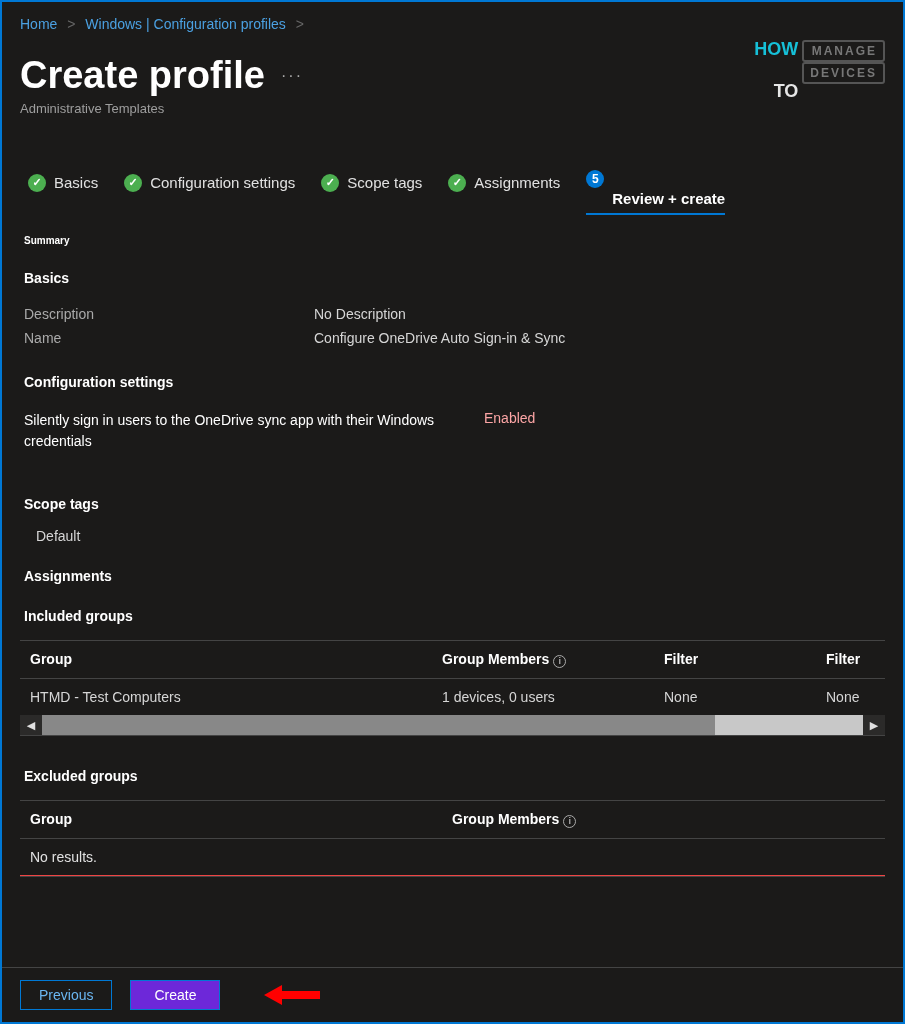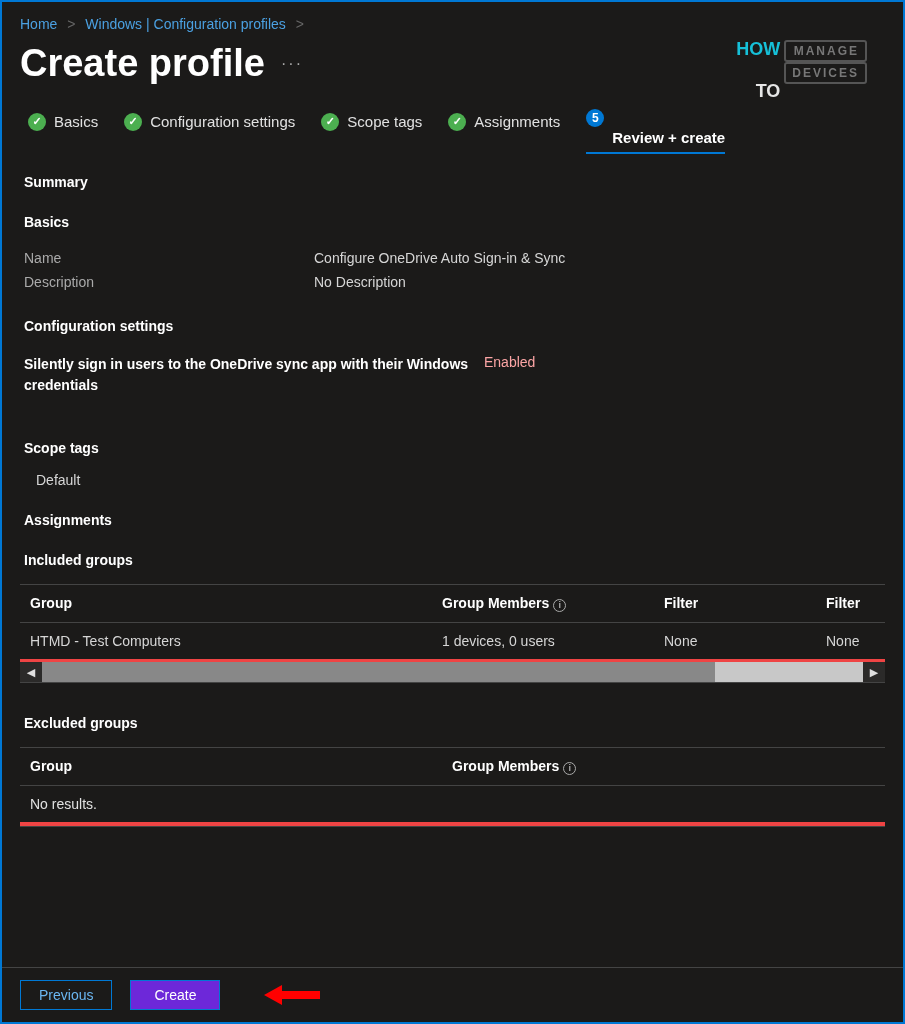--- a/index.html
+++ b/index.html
@@ -11,21 +11,21 @@
     width: 905px;
     height: 1024px;
     overflow: hidden;
     border: 2px solid #0078d4;
     position: relative;
   }
   .container { padding: 14px 18px; }
   .breadcrumb {
     font-size: 14px;
     color: #4ba0e1;
-    margin-bottom: 10px;
+    margin-bottom: 22px;
   }
   .breadcrumb a {
     color: #4ba0e1;
     text-decoration: none;
     cursor: pointer;
   }
   .breadcrumb .sep {
     color: #666;
     margin: 0 6px;
   }
@@ -48,21 +48,21 @@
     letter-spacing: 2px;
   }
   .subtitle {
     font-size: 13px;
     color: #9e9e9e;
     margin-bottom: 34px;
   }
   .logo {
     position: absolute;
     top: 38px;
-    right: 36px;
+    right: 18px;
     text-align: right;
   }
   .logo-inner { display: flex; align-items: flex-start; gap: 4px; }
   .logo-left { text-align: right; line-height: 18px; }
   .logo-how { color: #16c0d8; font-weight: 800; font-size: 18px; }
   .logo-to  { color: #e6e6e6; font-weight: 800; font-size: 18px; margin-top: 24px; }
   .logo-box {
     border: 2px solid #555;
     border-radius: 3px;
     padding: 1px 6px;
@@ -100,56 +100,56 @@
   .circle.done::after { content: "✓"; font-size: 11px; }
   .circle.current { background: #0078d4; }
   .step .label { color: #e1e1e1; font-size: 15px; }
   .step.active .label { font-weight: 600; color: #fff; margin-top: 40px; }
   .step.active {
     border-bottom: 2px solid #0078d4;
     padding-bottom: 6px;
   }
   .section-heading {
     font-weight: 600;
-    font-size: 14px;
+    font-size: 10px;
     color: #fff;
     margin: 20px 0 16px 4px;
   }
   .section-heading.sm { font-size: 14px; margin-top: 24px; }
   .kv-row {
     display: flex;
     padding: 4px 4px;
     font-size: 14px;
   }
   .kv-row .k { width: 290px; color: #aaa; }
   .kv-row .v { color: #d6d6d6; }
   .cfg-row {
     display: flex;
     padding: 4px 4px;
     font-size: 14px;
     align-items: flex-start;
   }
-  .cfg-row .k { width: 460px; color: #fff; font-weight: 700; line-height: 1.5; }
+  .cfg-row .k { width: 460px; color: #fff; font-weight: 400; line-height: 1.5; }
   .cfg-row .v { color: #fca5a5; }
   .scope-val {
     margin: 4px 0 0 16px;
     color: #d6d6d6;
     font-size: 14px;
   }
   .table {
     margin-top: 16px;
     border-top: 1px solid #444;
     border-bottom: 1px solid #444;
     width: 100%;
   }
   .thead, .trow, .thead2, .trow2 {
     display: flex;
     padding: 10px 10px;
     font-size: 14px;
-    border-bottom: 4px solid #ef4444;
+    border-bottom: 1px solid #ef4444;
     gap: 12px;
   }
   .thead, .thead2 { font-weight: 600; color: #fff; border-bottom: 1px solid #444; }
   .trow  { color: #d6d6d6; }
   .c1 { flex: 0 0 400px; }
   .c2 { flex: 0 0 210px; }
   .c3 { flex: 0 0 150px; }
   .c4 { flex: 1 0 auto; text-align: left; }
   .d1 { flex: 0 0 410px; }
   .d2 { flex: 1 0 auto; }
@@ -239,20 +239,21 @@
     <a>Windows | Configuration profiles</a>
     <span class="sep">&gt;</span>
   </div>
 
   <div class="title-row">
     <div class="title-block">
       <h1 class="page-title">Create profile</h1>
       <span class="ellipsis">···</span>
     </div>
   </div>
+  <div class="subtitle">Administrative Templates</div>
 
   <div class="logo">
     <div class="logo-inner">
       <div class="logo-left">
         <div class="logo-how">HOW</div>
         <div class="logo-to">TO</div>
       </div>
       <div>
         <div class="logo-box">MANAGE</div>
         <div class="logo-box">DEVICES</div>
@@ -280,26 +281,26 @@
     <div class="step active">
       <span class="circle current">5</span>
       <span class="label">Review + create</span>
     </div>
   </div>
 
   <div class="section-heading">Summary</div>
 
   <div class="section-heading sm">Basics</div>
   <div class="kv-row">
+    <div class="k">Description</div>
+    <div class="v">No Description</div>
+  </div>
+  <div class="kv-row">
     <div class="k">Name</div>
     <div class="v">Configure OneDrive Auto Sign-in &amp; Sync</div>
-  </div>
-  <div class="kv-row">
-    <div class="k">Description</div>
-    <div class="v">No Description</div>
   </div>
 
   <div class="section-heading sm">Configuration settings</div>
   <div class="cfg-row">
     <div class="k">Silently sign in users to the OneDrive sync app with their Windows credentials</div>
     <div class="v">Enabled</div>
   </div>
 
   <div class="section-heading sm" style="margin-top:40px;">Scope tags</div>
   <div class="scope-val">Default</div>

